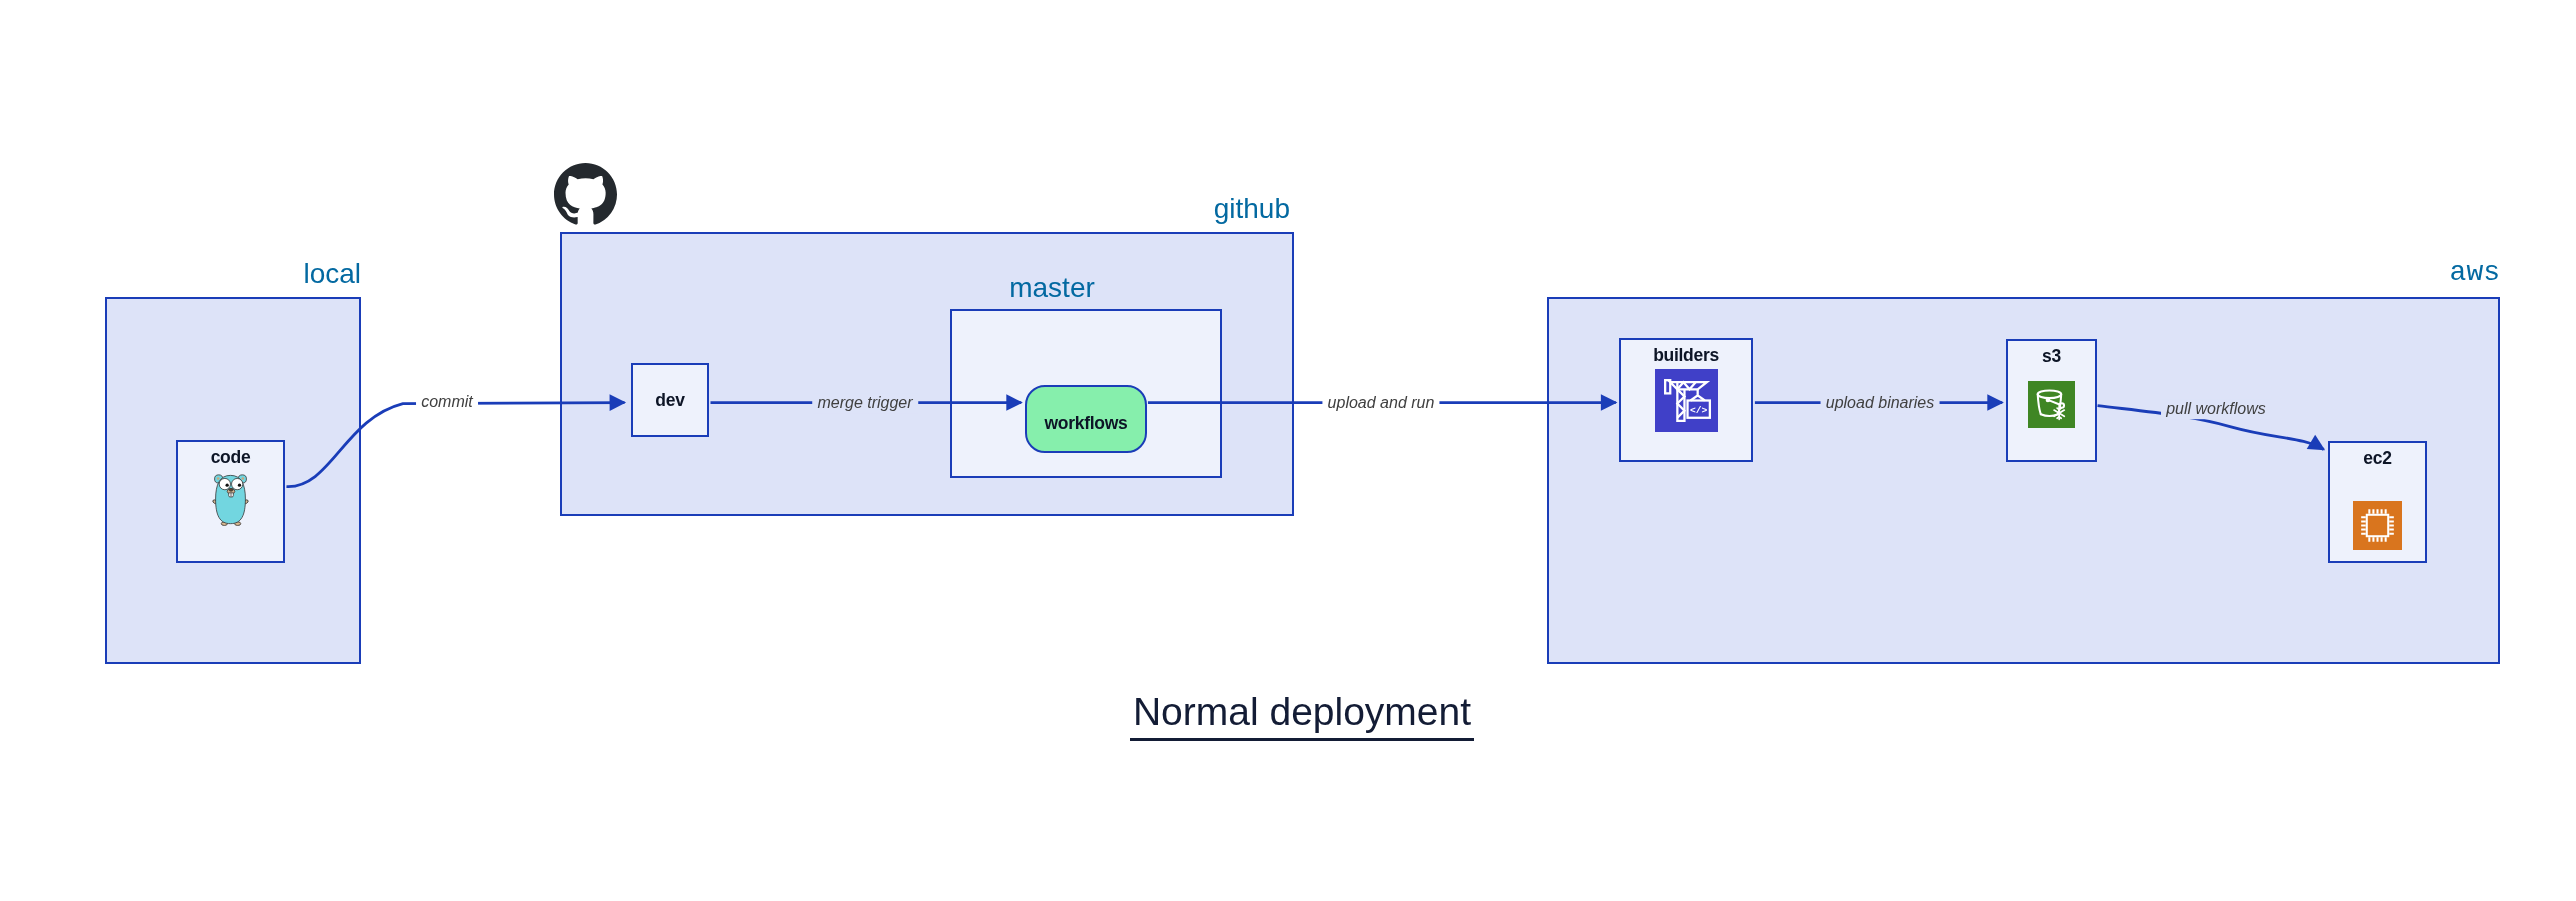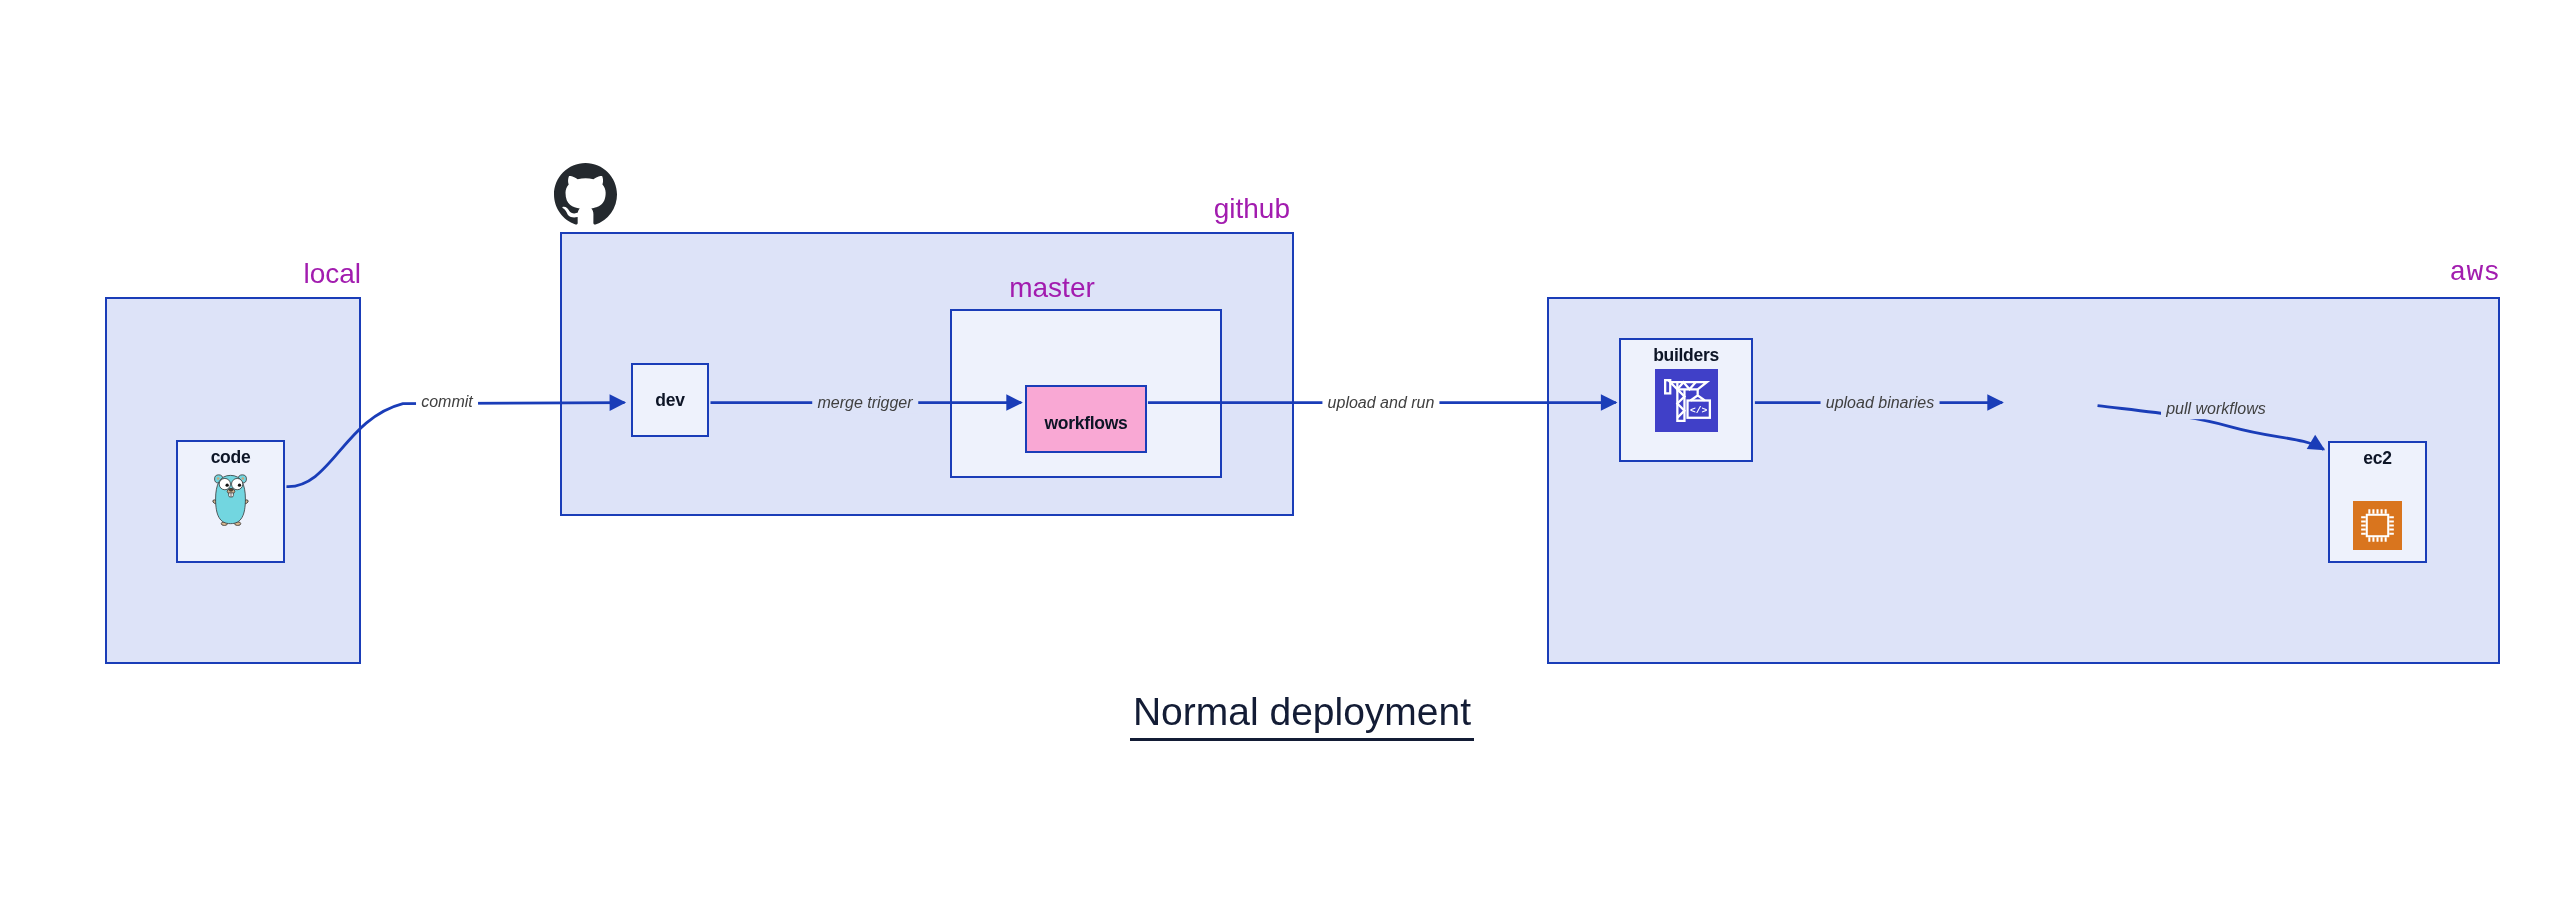--- a/index.html
+++ b/index.html
@@ -4,21 +4,21 @@
 <style>
   html,body{margin:0;padding:0;background:#ffffff;}
   .canvas{
     position:relative;width:2604px;height:902px;background:#ffffff;
     font-family:"Liberation Sans",sans-serif;overflow:hidden;
   }
   .container-box{position:absolute;background:#dde3f8;border:2.6px solid #1a3db8;box-sizing:border-box;z-index:1;}
   .node-box{position:absolute;background:#eef2fc;border:2.6px solid #1a3db8;box-sizing:border-box;z-index:2;
     display:flex;flex-direction:column;align-items:center;}
   .node-box.center{justify-content:center;}
-  .container-label{position:absolute;font-size:28px;font-weight:500;color:#a21caf;z-index:3;line-height:1.2;}
+  .container-label{position:absolute;font-size:28px;font-weight:500;color:#0369a1;z-index:3;line-height:1.2;}
   .node-label{font-weight:700;font-size:17.5px;color:#0d1526;letter-spacing:-0.3px;line-height:1.2;}
   .pad-top{padding-top:5.2px;}
   .edges-layer{position:absolute;left:0;top:0;z-index:4;pointer-events:none;}
   .edge-label{position:absolute;transform:translate(-50%,-50%);font-style:italic;font-size:16px;
     color:#404040;padding:1px 5.2px;white-space:nowrap;z-index:5;line-height:1.1;}
   .bg-white{background:#ffffff;}
   .bg-fill{background:#dde3f8;}
   .title-wrap{position:absolute;left:0;top:691px;width:2604px;text-align:center;z-index:3;}
   .title-text{display:inline-block;font-size:39px;color:#131c35;border-bottom:3.1px solid #131c35;
     padding:0 3.1px 4.1px 3.1px;line-height:1.1;}
@@ -65,41 +65,63 @@
         <path d="M32.5 40 h9 v5.5 a2.5 2.5 0 0 1 -2.5 2.5 h-4 a2.5 2.5 0 0 1 -2.5 -2.5 Z" fill="#ffffff"></path>
         <line x1="37" y1="40" x2="37" y2="47.5"></line>
       </g>
     </svg>
   </div>
 
   <div class="node-box center" style="left:631px;top:363px;width:78px;height:74px;">
     <div class="node-label">dev</div>
   </div>
 
-  <div class="node-box center" style="left:1025px;top:385px;width:122px;height:68px;background:#f9a8d4;">
+  <div class="node-box center" style="left:1025px;top:385px;width:122px;height:68px;background:#86efac;border-radius:20px;">
     <div class="node-label" style="margin-top:9.3px;">workflows</div>
   </div>
 
   <div class="node-box" style="left:1619px;top:338px;width:134px;height:124px;">
     <div class="node-label pad-top">builders</div>
     <svg class="icon" style="margin-top:3.1px;" width="63" height="63" viewBox="0 0 124 124">
       <rect x="0" y="0" width="124" height="124" fill="#4040c8"></rect>
       <g stroke="#ffffff" stroke-width="4.5" fill="none">
         <rect x="20" y="22" width="10" height="26"></rect>
         <path d="M30 26 H102 L84 40 H44 Z"></path>
         <path d="M44 40 L56 26 L68 40 L80 26"></path>
         <path d="M44 26 V102 H58 V40"></path>
         <path d="M44 40 L58 54 L44 68 L58 82 L44 96"></path>
         <path d="M84 40 V52 L70 62 M84 52 L98 62"></path>
         <rect x="64" y="62" width="44" height="34"></rect>
       </g>
       <text x="86" y="86" text-anchor="middle" fill="#ffffff" stroke="none" font-family="Liberation Mono, monospace" font-size="19" font-weight="bold">&lt;/&gt;</text>
     </svg>
   </div>
 
+  <div class="node-box" style="left:2006px;top:339px;width:91px;height:123px;">
+    <div class="node-label pad-top">s3</div>
+    <svg class="icon" style="margin-top:13.4px;" width="47" height="47" viewBox="0 0 92 92">
+      <rect x="0" y="0" width="92" height="92" fill="#3f8624"></rect>
+      <g stroke="#ffffff" stroke-width="4" fill="none" stroke-linecap="round">
+        <ellipse cx="42" cy="26" rx="23" ry="7.5"></ellipse>
+        <path d="M19 26 C20 44 22 56 25 65"></path>
+        <path d="M65 26 C64 44 62 56 59 65"></path>
+        <path d="M25 65 Q42 72 59 65"></path>
+        <circle cx="39" cy="37" r="2.5" fill="#ffffff"></circle>
+        <line x1="39" y1="37" x2="63" y2="46.5"></line>
+        <circle cx="66" cy="48" r="4.5"></circle>
+      </g>
+      <g stroke="#ffffff" stroke-width="3.4" fill="none" stroke-linecap="round">
+        <line x1="61" y1="51" x2="61" y2="75"></line>
+        <line x1="51" y1="57" x2="71" y2="69"></line>
+        <line x1="51" y1="69" x2="71" y2="57"></line>
+        <path d="M57 53 L61 56 L65 53"></path>
+        <path d="M57 73 L61 70 L65 73"></path>
+      </g>
+    </svg>
+  </div>
 
   <div class="node-box" style="left:2328px;top:441px;width:99px;height:122px;gap:23px;">
     <div class="node-label pad-top">ec2</div>
     <svg class="icon" style="margin-top:9.3px;" width="49" height="49" viewBox="0 0 96 96">
       <rect x="0" y="0" width="96" height="96" fill="#d9751e"></rect>
       <g stroke="#ffffff" stroke-width="4" fill="none">
         <rect x="27" y="27" width="42" height="42"></rect>
         <path d="M32 16 V25 M40 16 V25 M48 16 V25 M56 16 V25 M64 16 V25"></path>
         <path d="M32 71 V80 M40 71 V80 M48 71 V80 M56 71 V80 M64 71 V80"></path>
         <path d="M16 32 H25 M16 40 H25 M16 48 H25 M16 56 H25 M16 64 H25"></path>

